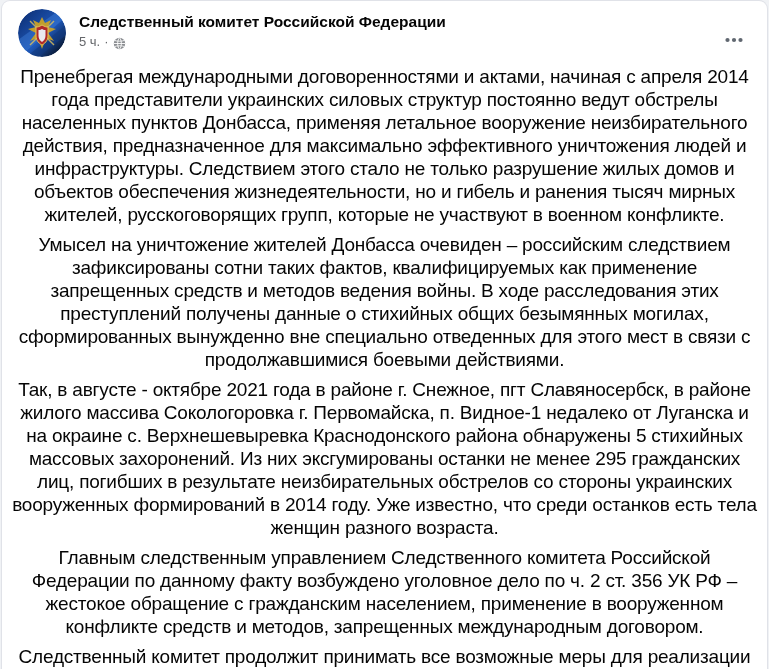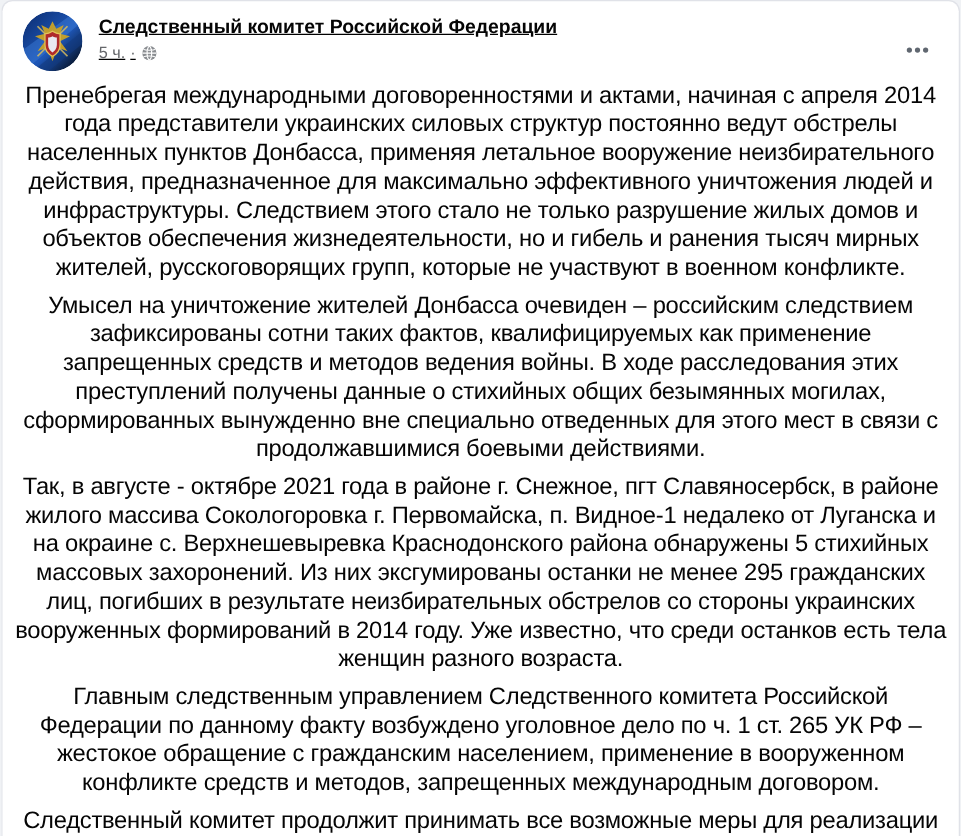--- a/index.html
+++ b/index.html
@@ -36,32 +36,31 @@
     height: 48px;
     border-radius: 50%;
     overflow: hidden;
     flex: 0 0 48px;
     cursor: pointer;
   }
   .header-info {
     margin-left: 13px;
     padding-top: 3px;
     min-width: 0;
-    text-decoration: underline;
   }
   .page-name {
     font-size: 15.5px;
     font-weight: 700;
     color: #050505;
     line-height: 19px;
     cursor: pointer;
   }
   .meta-row {
     display: flex;
-    align-items: center;
+    align-items: flex-end;
     gap: 4px;
     margin-top: 3px;
     font-size: 13px;
     color: #65676b;
     line-height: 16px;
   }
   .more-btn {
     margin-left: auto;
     margin-top: 14px;
     background: none;
@@ -137,18 +136,18 @@
           <circle cx="11" cy="11" r="2.1" fill="#606770"></circle>
           <circle cx="17.5" cy="11" r="2.1" fill="#606770"></circle>
         </svg>
       </button>
     </div>
 
     <div class="post-body">
       <p>Пренебрегая международными договоренностями и актами, начиная с апреля 2014 года представители украинских силовых структур постоянно ведут обстрелы населенных пунктов Донбасса, применяя летальное вооружение неизбирательного действия, предназначенное для максимально эффективного уничтожения людей и инфраструктуры. Следствием этого стало не только разрушение жилых домов и объектов обеспечения жизнедеятельности, но и гибель и ранения тысяч мирных жителей, русскоговорящих групп, которые не участвуют в военном конфликте.</p>
       <p>Умысел на уничтожение жителей Донбасса очевиден – российским следствием зафиксированы сотни таких фактов, квалифицируемых как применение запрещенных средств и методов ведения войны. В ходе расследования этих преступлений получены данные о стихийных общих безымянных могилах, сформированных вынужденно вне специально отведенных для этого мест в связи с продолжавшимися боевыми действиями.</p>
       <p>Так, в августе - октябре 2021 года в районе г. Снежное, пгт Славяносербск, в районе жилого массива Сокологоровка г. Первомайска, п. Видное-1 недалеко от Луганска и на окраине с. Верхнешевыревка Краснодонского района обнаружены 5 стихийных массовых захоронений. Из них эксгумированы останки не менее 295 гражданских лиц, погибших в результате неизбирательных обстрелов со стороны украинских вооруженных формирований в 2014 году. Уже известно, что среди останков есть тела женщин разного возраста.</p>
-      <p>Главным следственным управлением Следственного комитета Российской Федерации по данному факту возбуждено уголовное дело по ч. 1 ст. 265 УК РФ – жестокое обращение с гражданским населением, применение в вооруженном конфликте средств и методов, запрещенных международным договором.</p>
+      <p>Главным следственным управлением Следственного комитета Российской Федерации по данному факту возбуждено уголовное дело по ч. 2 ст. 356 УК РФ – жестокое обращение с гражданским населением, применение в вооруженном конфликте средств и методов, запрещенных международным договором.</p>
       <p>Следственный комитет продолжит принимать все возможные меры для реализации принципа неотвратимости наказания для ответственных за совершение преступлений на донецкой и луганской землях.</p>
     </div>
 
   </div>
 </div>
 
 </body></html>

